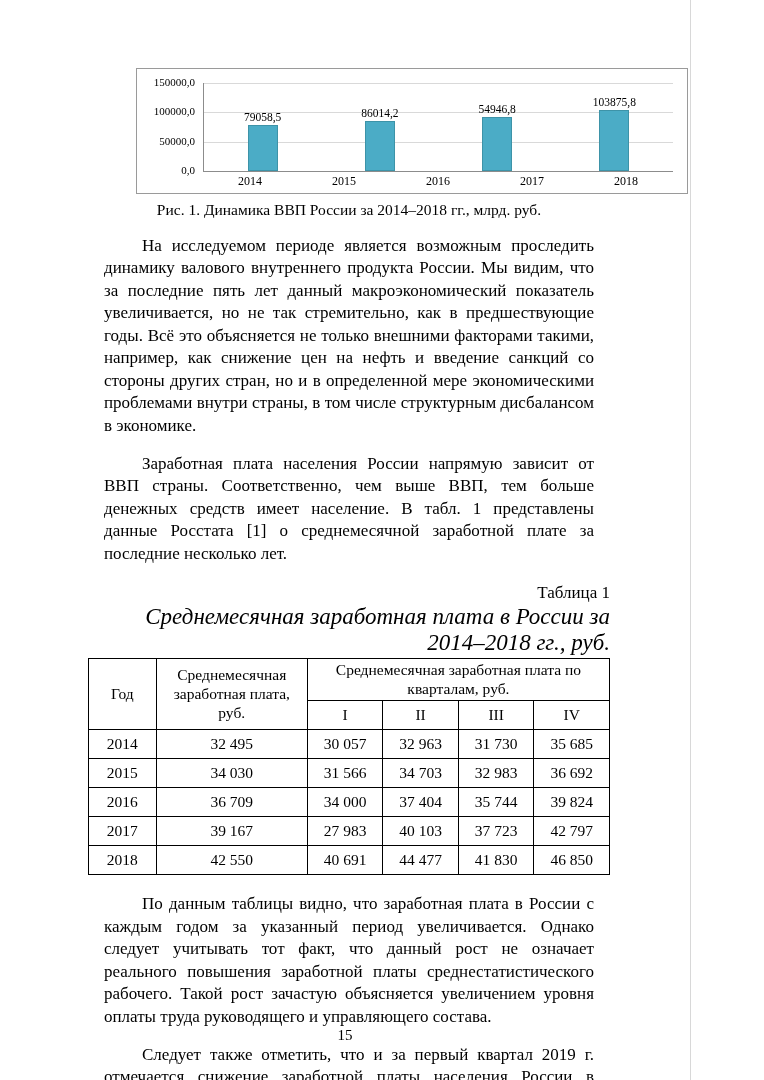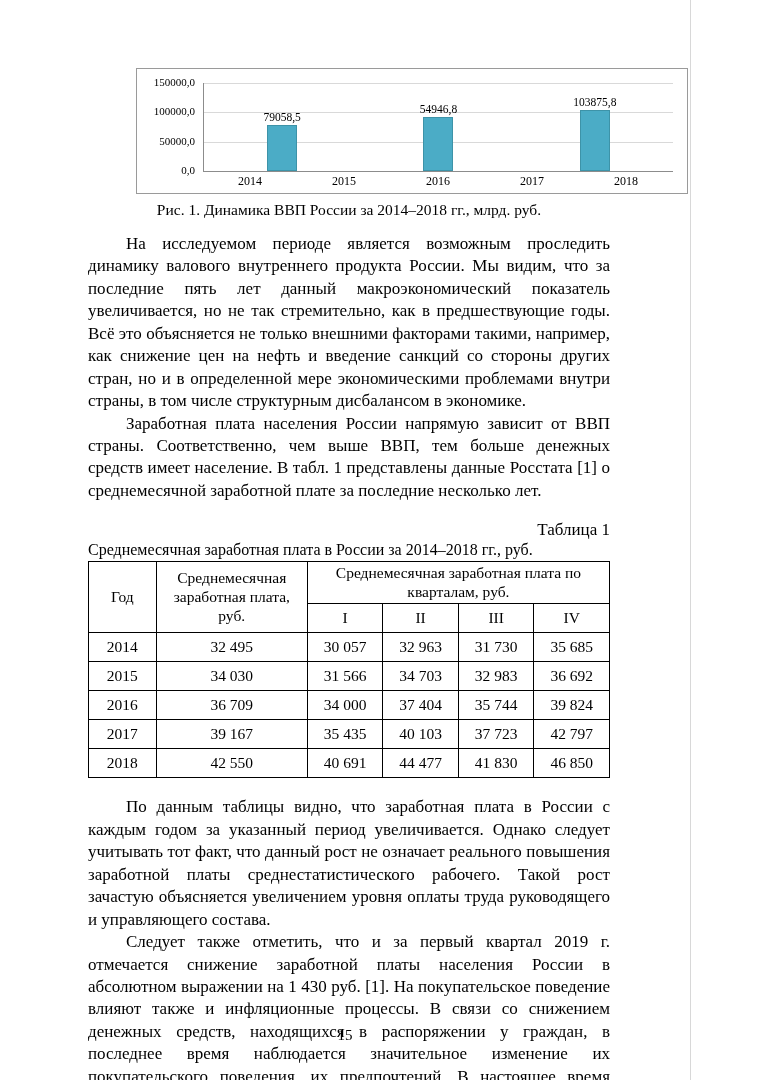--- a/index.html
+++ b/index.html
@@ -27,26 +27,26 @@
   .bar-group { flex:1; position:relative; display:flex; align-items:flex-end; justify-content:center; }
   .bar { width:30px; border:1px solid #3d93a8; box-sizing:border-box; }
   .bar-label { position:absolute; left:0; right:0; text-align:center; font-size:11.5px; white-space:nowrap; }
   .xlabels { position:absolute; left:62px; right:6px; top:97px; display:flex; }
   .xlabel { flex:1; text-align:center; font-size:12px; }
   .fig-caption { text-align:center; font-size:15.5px; margin:7px 0 14px 0; }
 
   
   p.body-text {
     font-size:17px; line-height:1.32; text-align:justify;
-    text-indent:38px; margin:0;
+    text-indent:38px; margin:16px;
   }
 
   
   .table-label { text-align:right; font-size:17px; margin-top:18px; }
-  .table-title { text-align:left; font-size:16px; margin:1px 0 2px 0; }
+  .table-title { text-align:right; font-size:23px; margin:1px 0 2px 0;font-style:italic; }
   table.salary { width:100%; border-collapse:collapse; table-layout:fixed; }
   table.salary th, table.salary td {
     border:1px solid #000; text-align:center; vertical-align:middle;
     font-size:15.5px; font-weight:normal; padding:2px 4px; height:24px;
   }
   th.h-top { height:34px; line-height:1.2; }
   th.h-q   { height:22px; }
   col.c-year { width:13%; }
   col.c-avg  { width:29%; }
   col.c-q    { width:14.5%; }
@@ -67,20 +67,24 @@
           <div class="ytick" style="top: calc(100% - 7px);">0,0</div>
         </div>
       <div class="plot" id="plot">
           <div class="gridline" style="top: 66.6667%;"></div>
           <div class="gridline" style="top: 33.3333%;"></div>
           <div class="gridline" style="top: 0%;"></div>
         <div class="bars" id="bars">
             <div class="bar-group">
               <div class="bar-label" style="bottom: calc(52.7057% + 2px); font-family: Liberation Serif, serif;">79058,5</div>
               <div class="bar" style="height: 52.7057%; background: rgb(75, 172, 198);"></div>
+            </div>
+            <div class="bar-group">
+              <div class="bar-label" style="bottom: calc(57.3428% + 2px);">86014,2</div>
+              <div class="bar" style="height: 57.3428%; background: rgb(75, 172, 198);"></div>
             </div>
             <div class="bar-group">
               <div class="bar-label" style="bottom: calc(61.4009% + 2px);">54946,8</div>
               <div class="bar" style="height: 61.4009%; background: rgb(75, 172, 198);"></div>
             </div>
             <div class="bar-group">
               <div class="bar-label" style="bottom: calc(69.2505% + 2px);">103875,8</div>
               <div class="bar" style="height: 69.2505%; background: rgb(75, 172, 198);"></div>
             </div>
           </div>
@@ -145,21 +149,21 @@
           <td>2016</td>
           <td>36 709</td>
           <td>34 000</td>
           <td>37 404</td>
           <td>35 744</td>
           <td>39 824</td>
         </tr>
         <tr>
           <td>2017</td>
           <td>39 167</td>
-          <td>35 435</td>
+          <td>27 983</td>
           <td>40 103</td>
           <td>37 723</td>
           <td>42 797</td>
         </tr>
         <tr>
           <td>2018</td>
           <td>42 550</td>
           <td>40 691</td>
           <td>44 477</td>
           <td>41 830</td>

